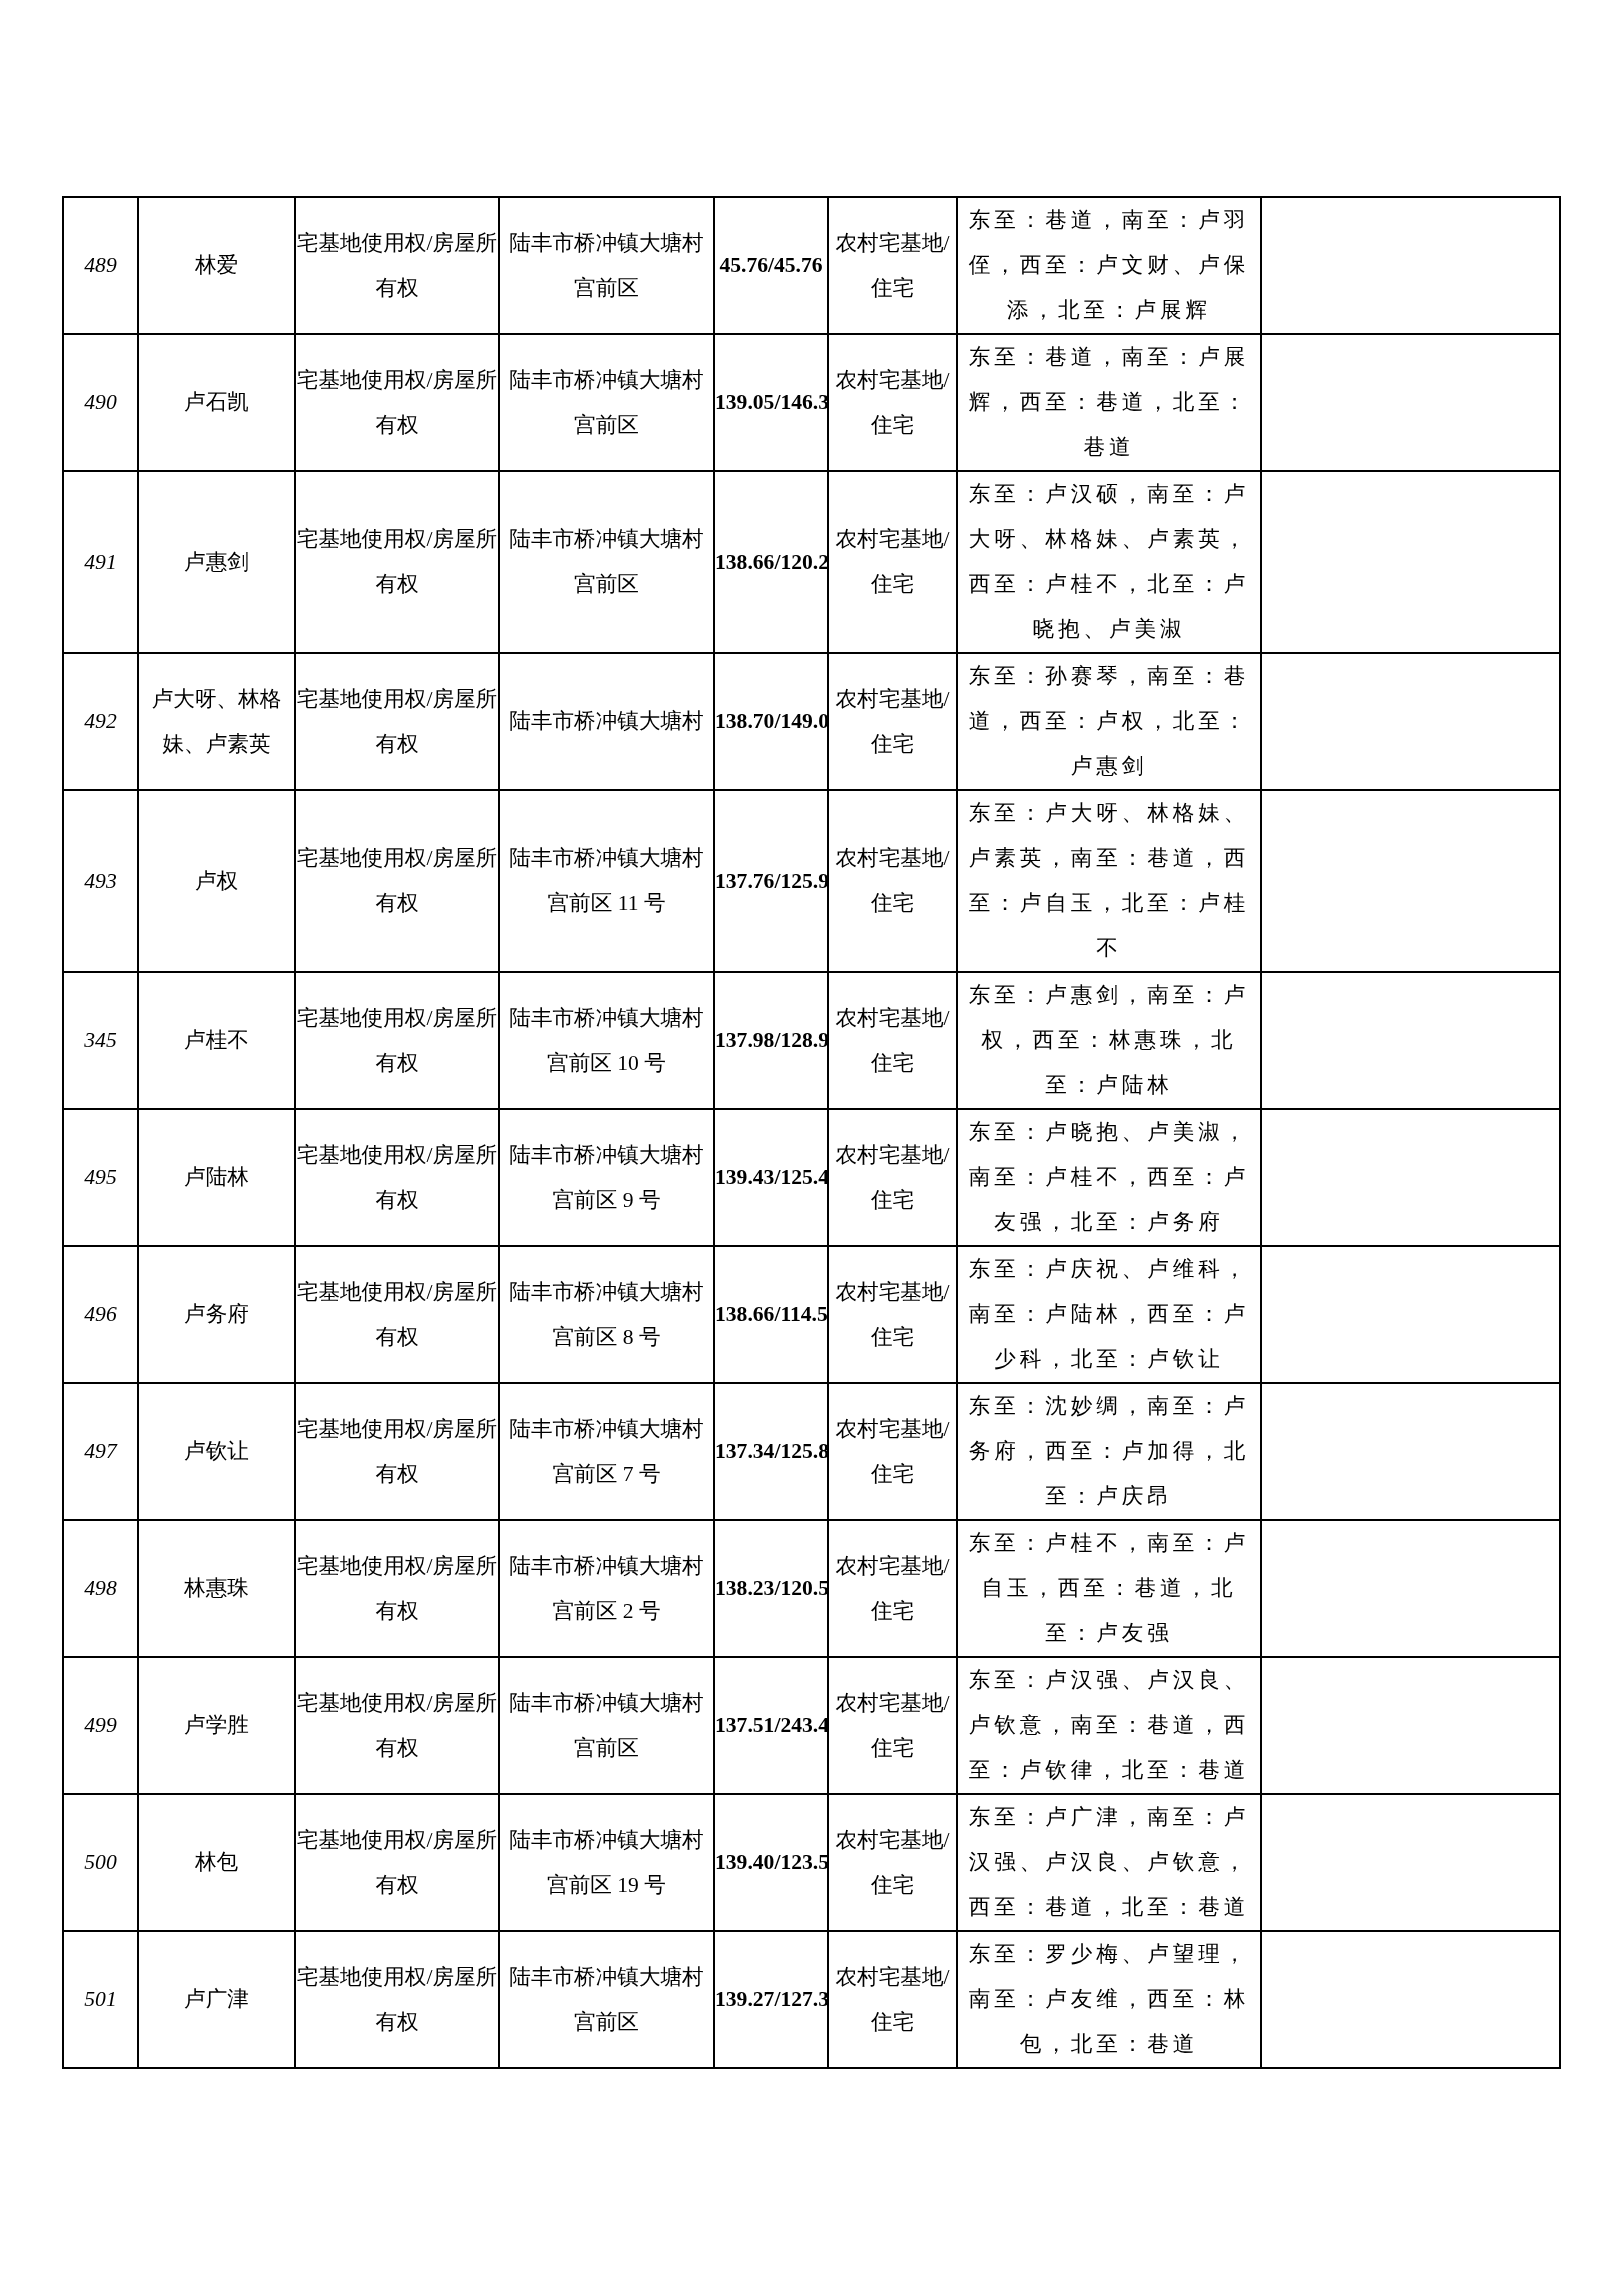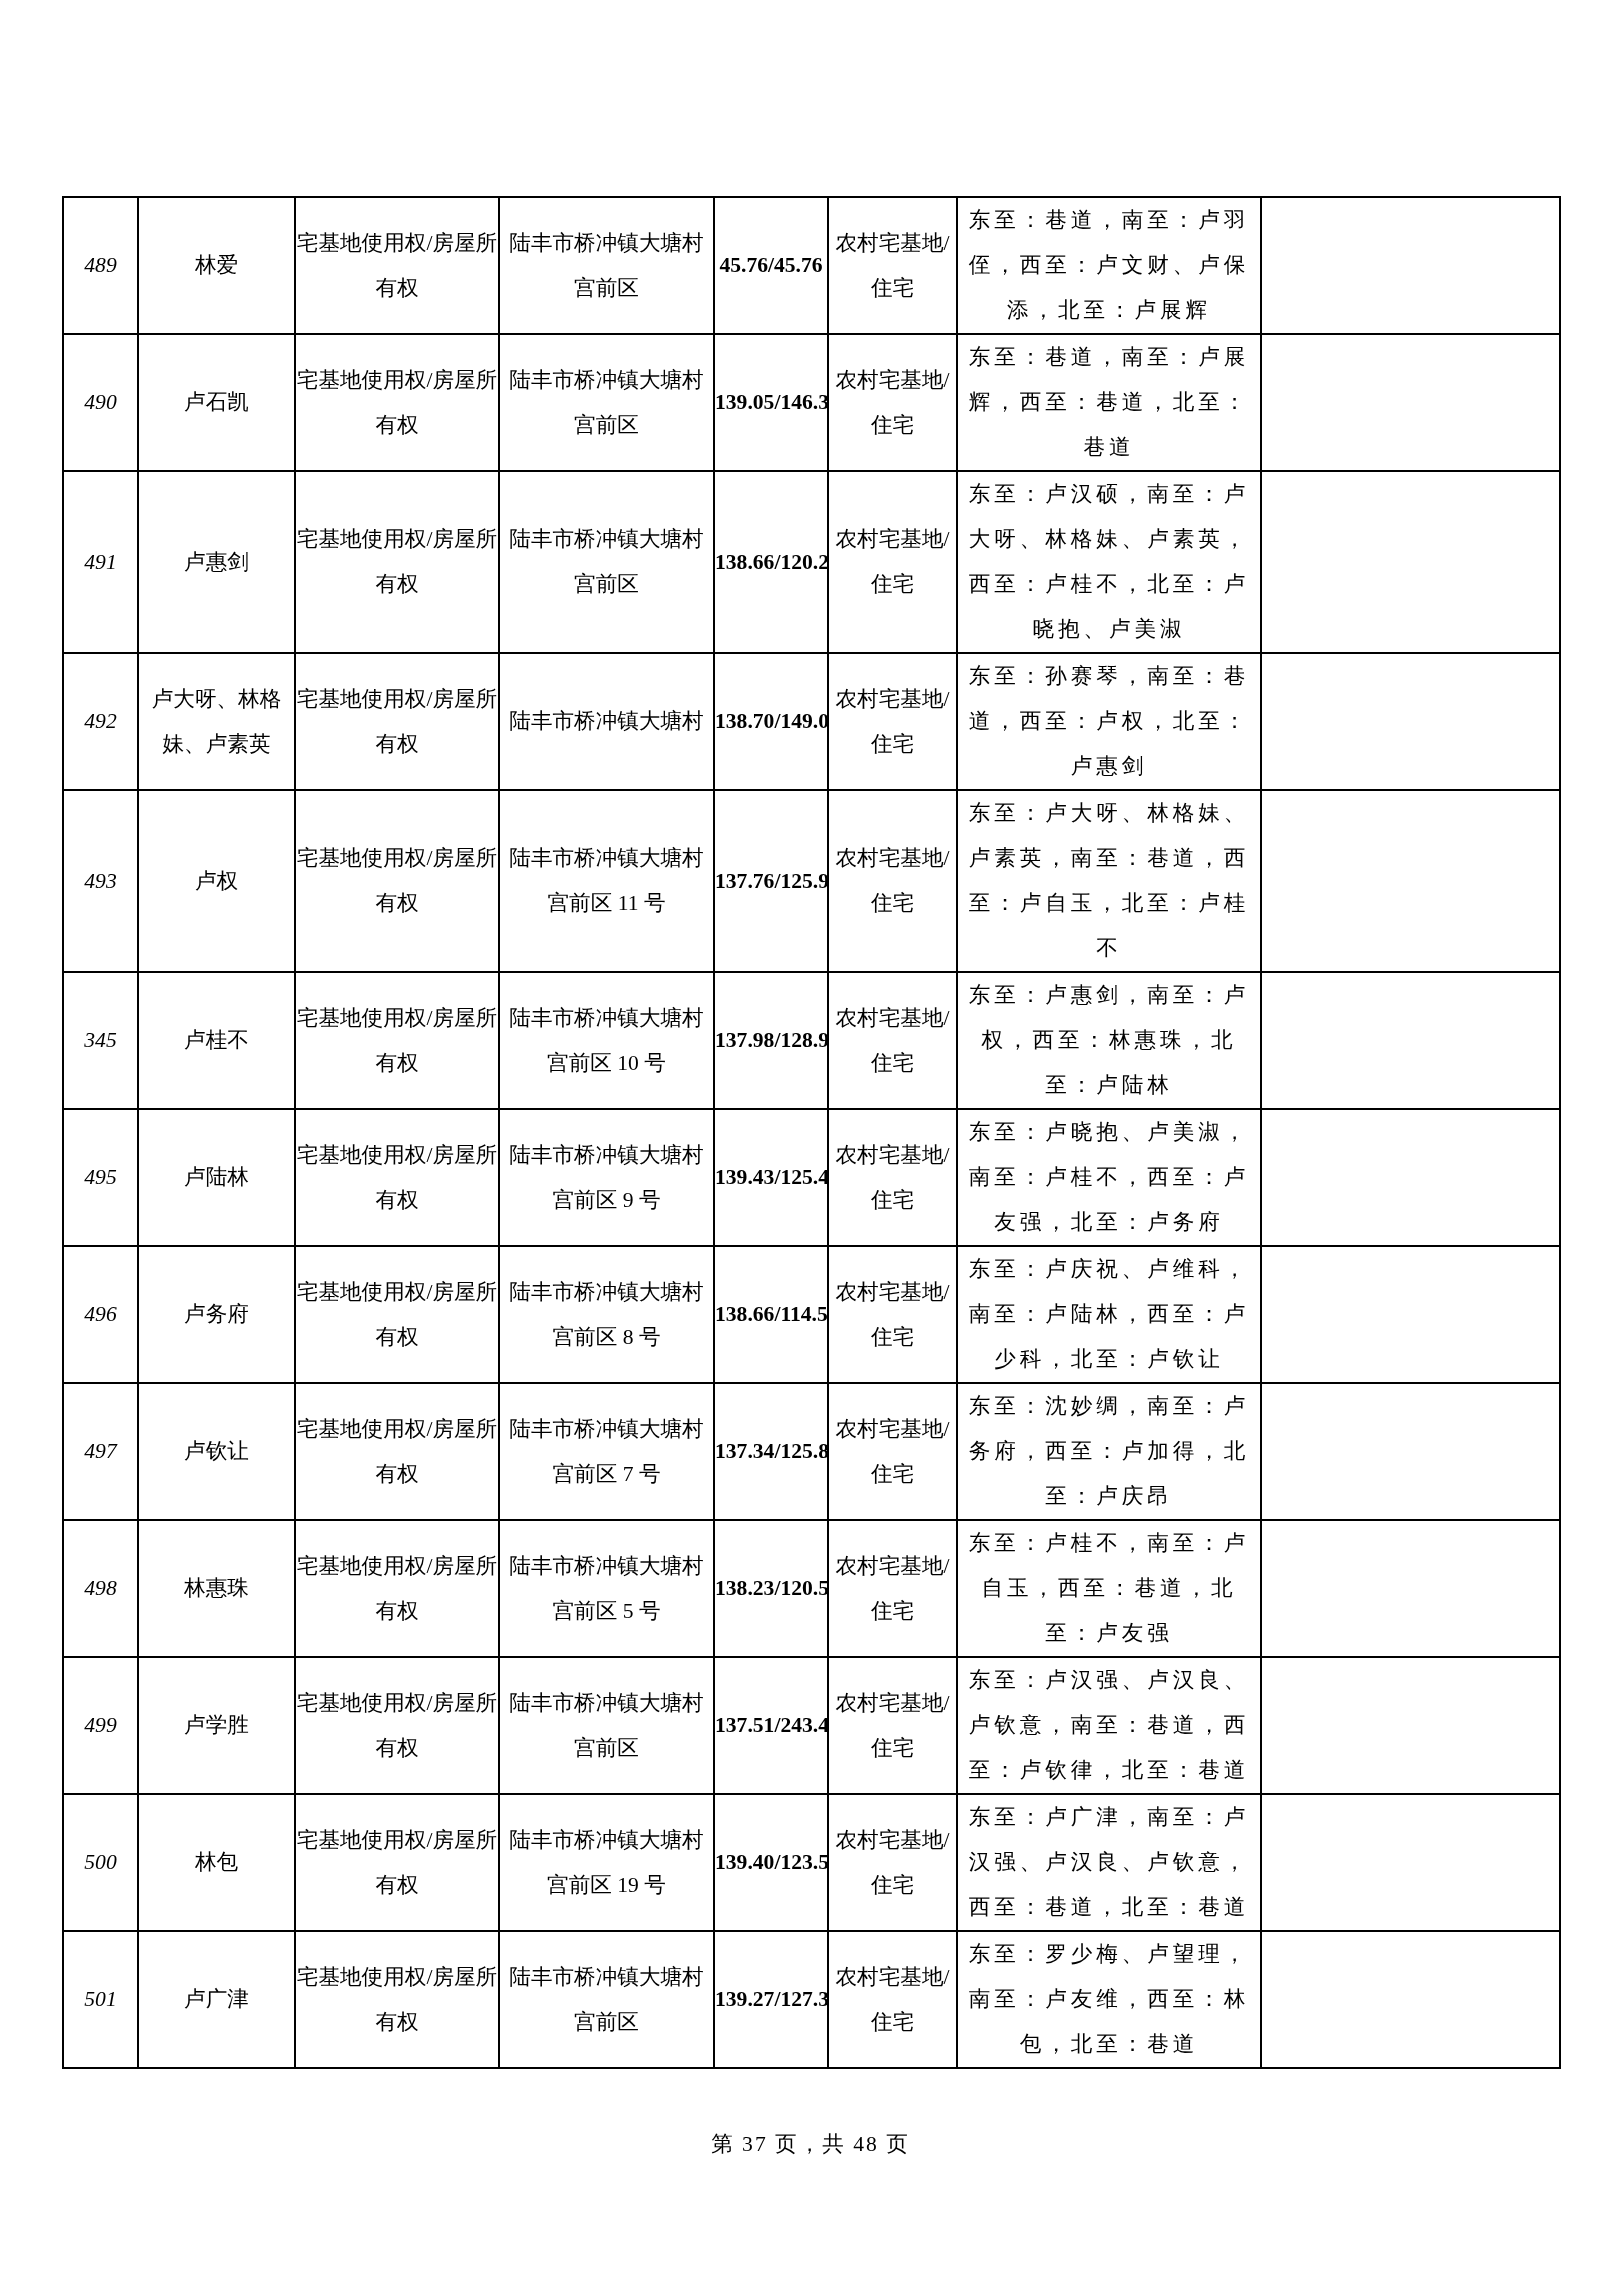--- a/index.html
+++ b/index.html
@@ -155,21 +155,21 @@
         <td class="c-loc">陆丰市桥冲镇大塘村宫前区 7 号</td>
         <td class="c-area">137.34/125.89</td>
         <td class="c-use">农村宅基地/住宅</td>
         <td class="c-bound">东至：沈妙绸，南至：卢务府，西至：卢加得，北至：卢庆昂</td>
         <td class="c-remark"></td>
       </tr>
       <tr class="h3">
         <td class="c-serial">498</td>
         <td class="c-owner">林惠珠</td>
         <td class="c-right">宅基地使用权/房屋所有权</td>
-        <td class="c-loc">陆丰市桥冲镇大塘村宫前区 5 号</td>
+        <td class="c-loc">陆丰市桥冲镇大塘村宫前区 2 号</td>
         <td class="c-area">138.23/120.54</td>
         <td class="c-use">农村宅基地/住宅</td>
         <td class="c-bound">东至：卢桂不，南至：卢自玉，西至：巷道，北至：卢友强</td>
         <td class="c-remark"></td>
       </tr>
       <tr class="h3">
         <td class="c-serial">499</td>
         <td class="c-owner">卢学胜</td>
         <td class="c-right">宅基地使用权/房屋所有权</td>
         <td class="c-loc">陆丰市桥冲镇大塘村宫前区</td>
@@ -194,16 +194,15 @@
         <td class="c-right">宅基地使用权/房屋所有权</td>
         <td class="c-loc">陆丰市桥冲镇大塘村宫前区</td>
         <td class="c-area">139.27/127.39</td>
         <td class="c-use">农村宅基地/住宅</td>
         <td class="c-bound">东至：罗少梅、卢望理，南至：卢友维，西至：林包，北至：巷道</td>
         <td class="c-remark"></td>
       </tr>
     </tbody>
   </table>
 
-  <div class="footer">第 37 页，共 48 页</div>
 
 </div>
 
 
 </body></html>

